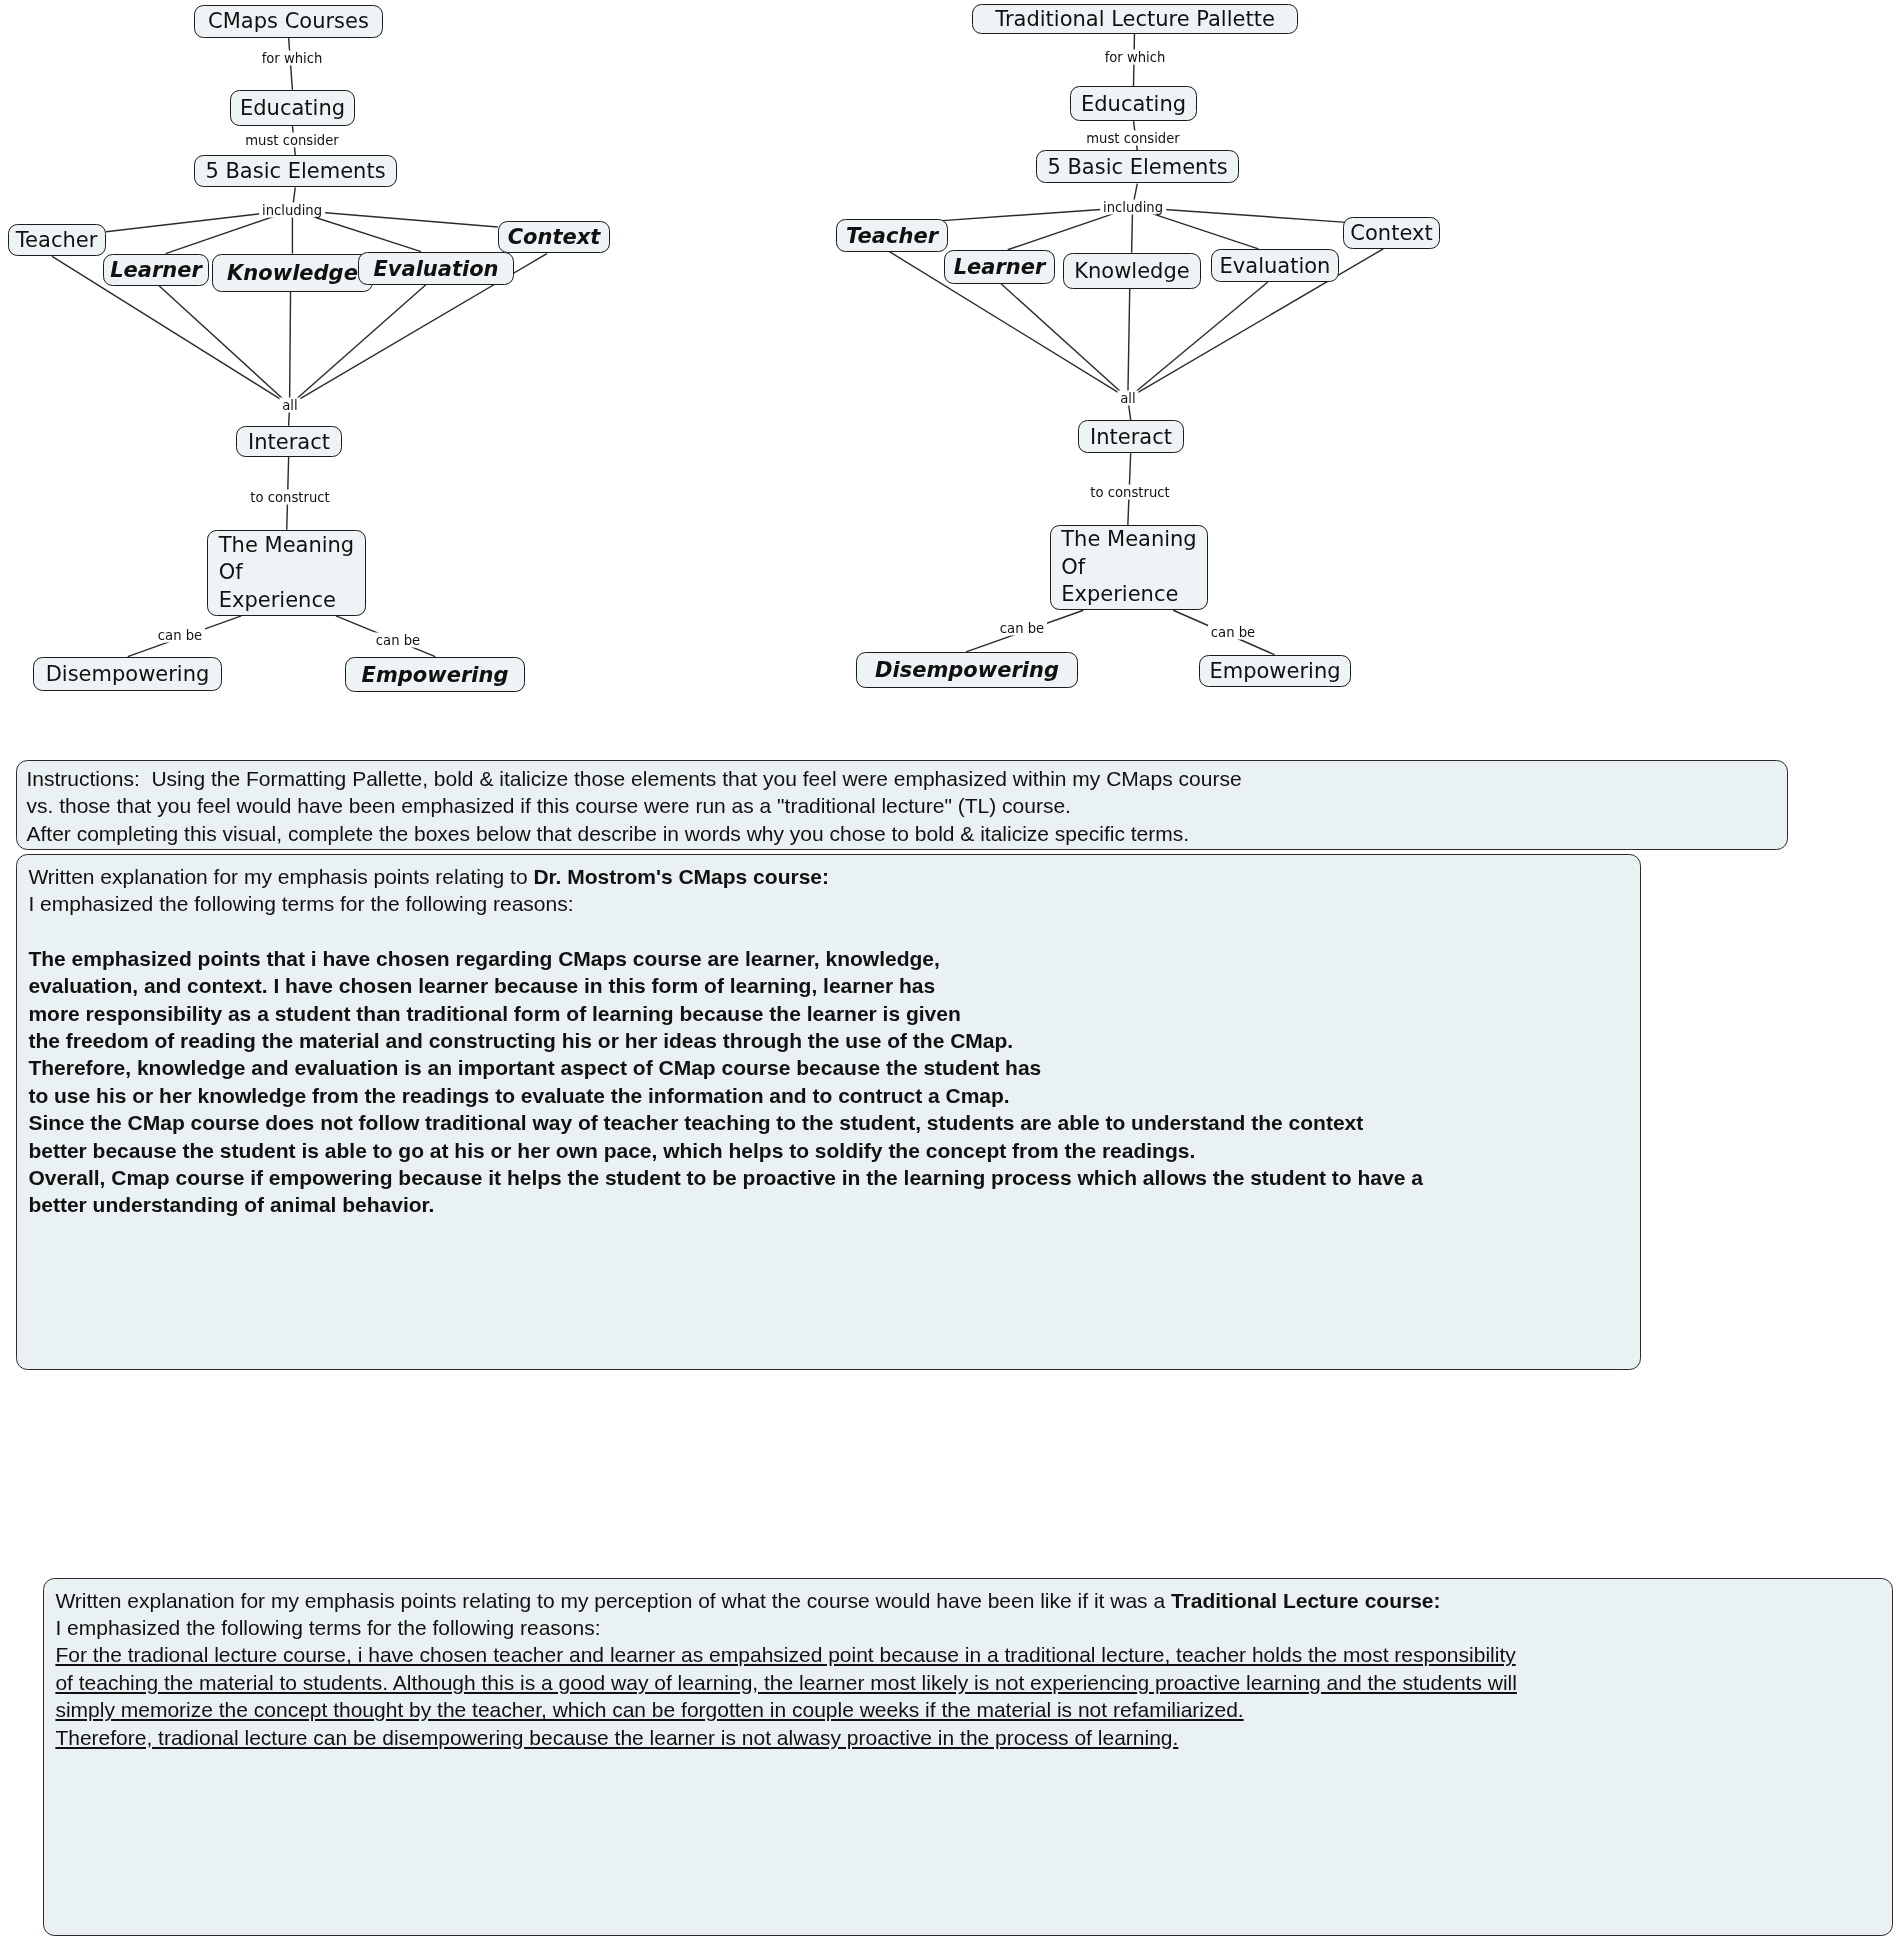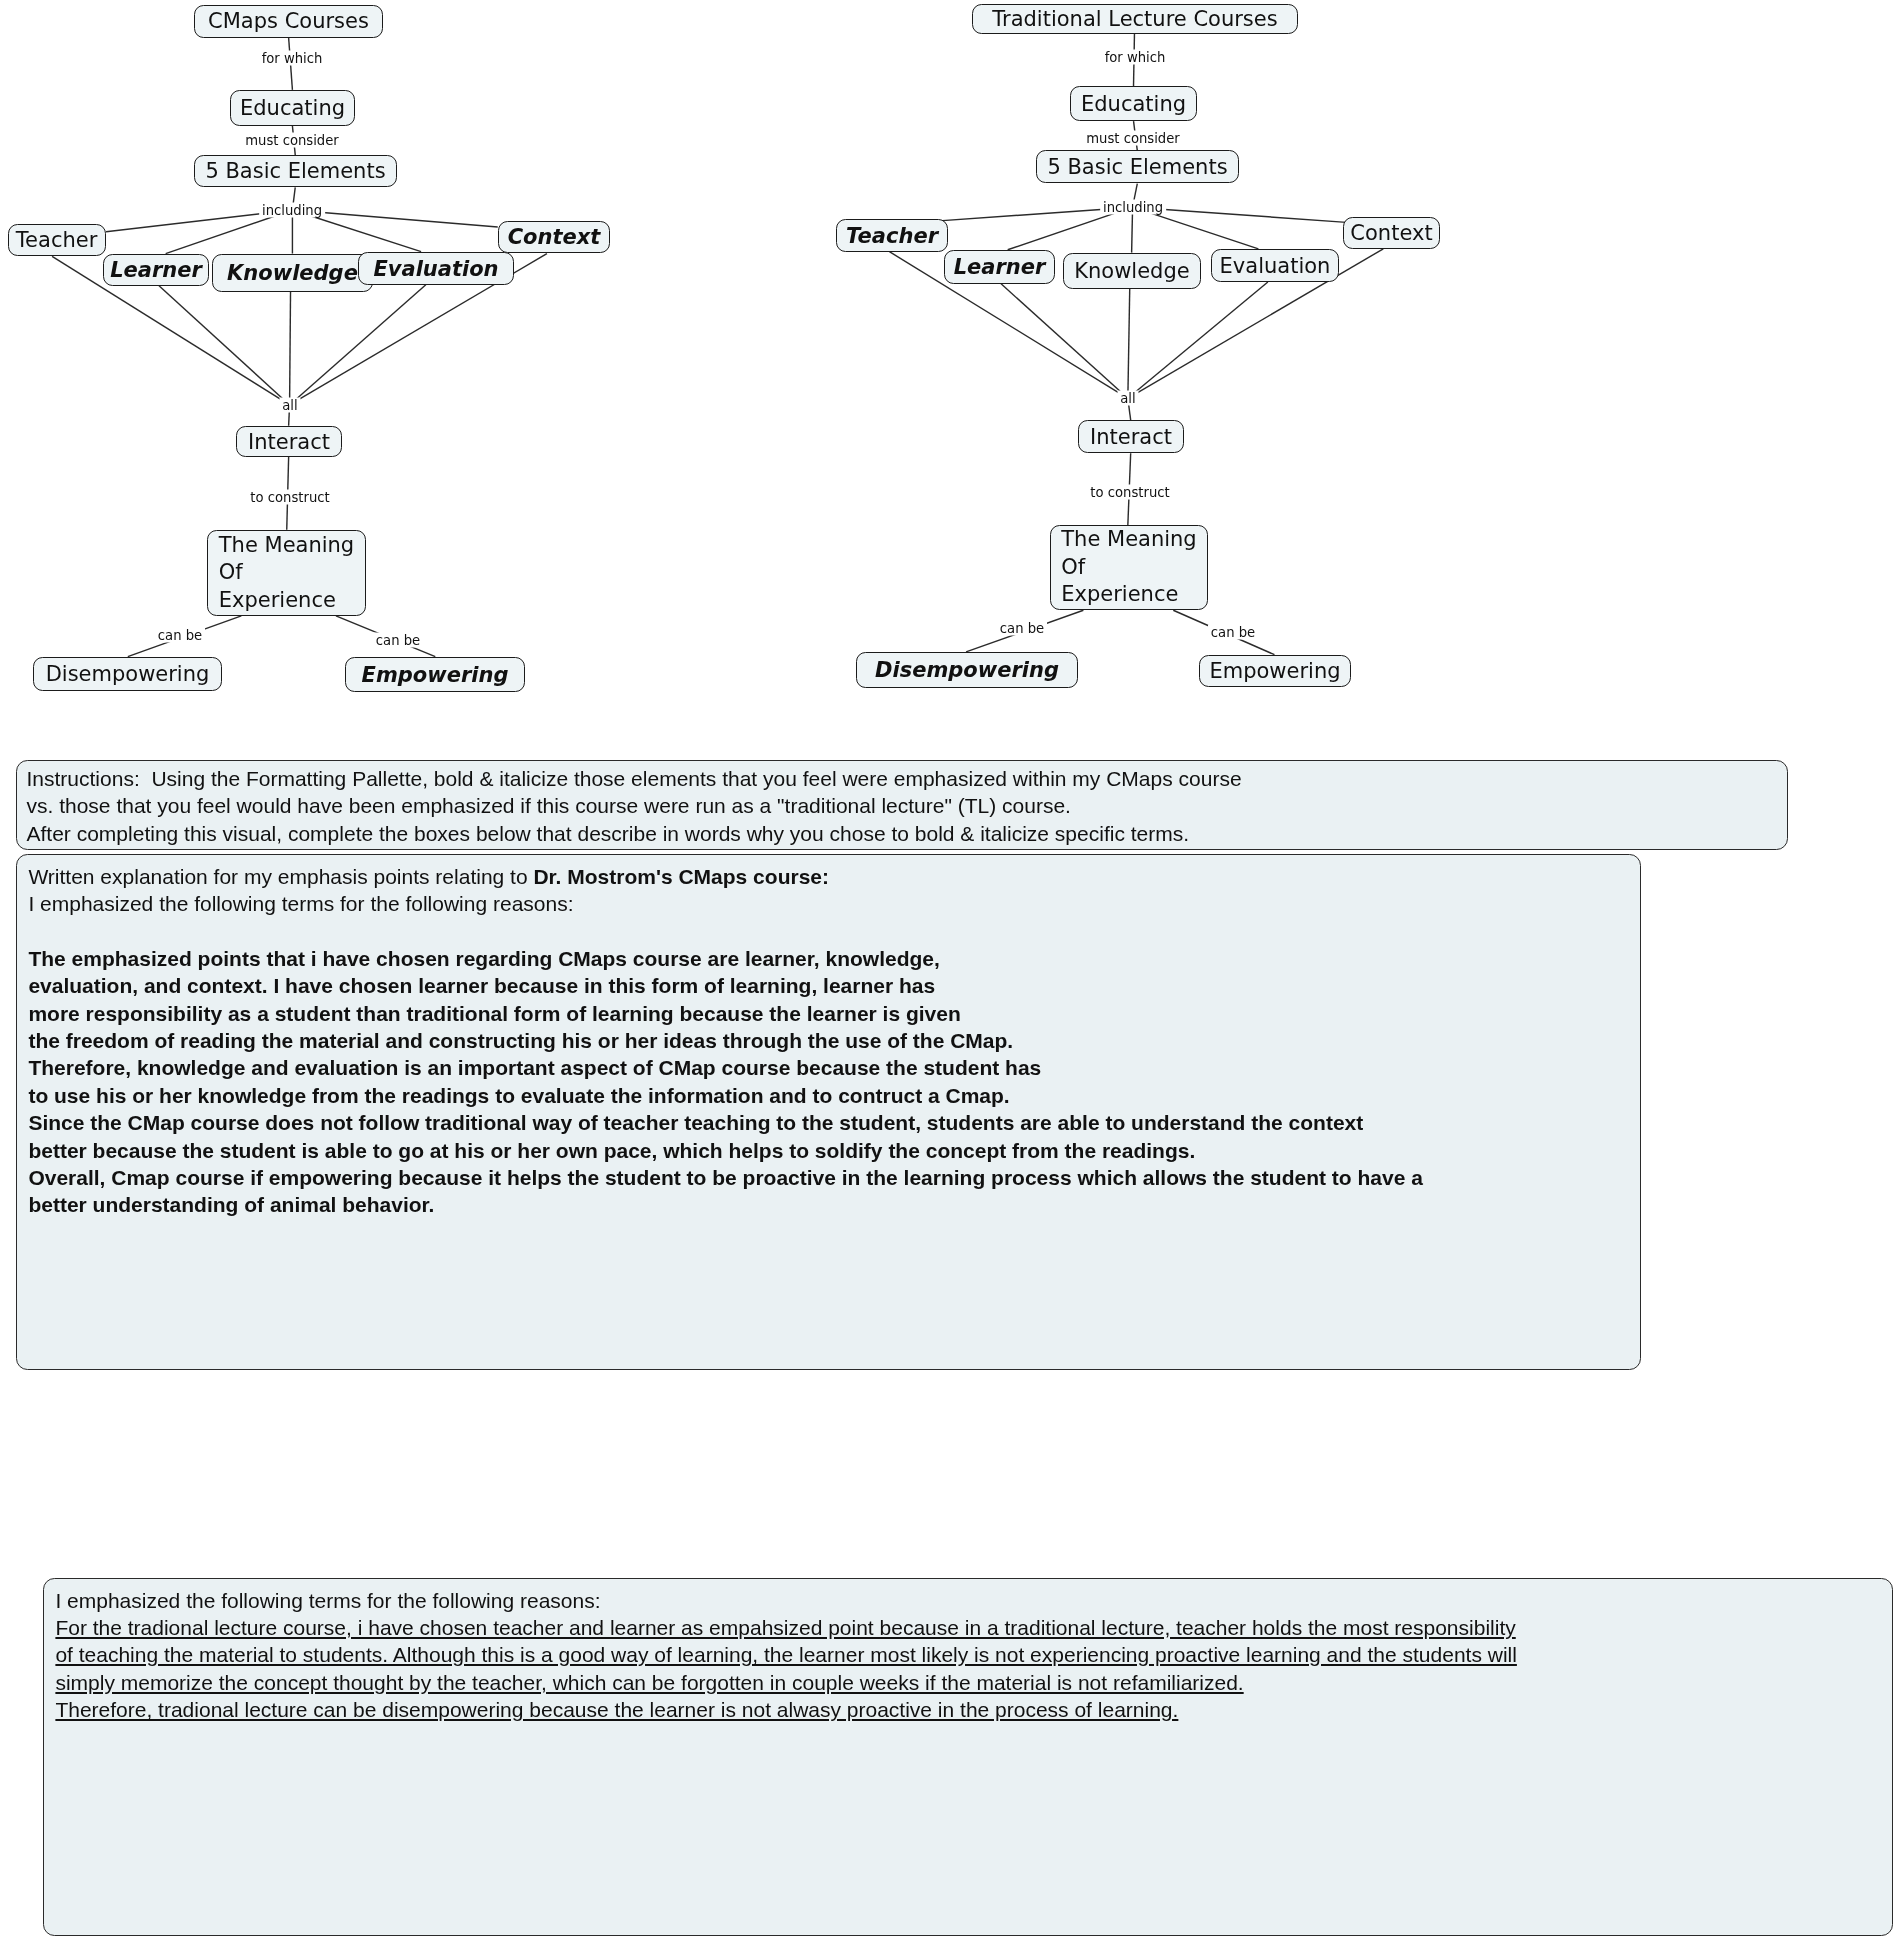--- a/index.html
+++ b/index.html
@@ -82,21 +82,21 @@
   <div class="node em" style="left:345px;top:657px;width:180px;height:35px">Empowering</div>
 
   <span class="lbl" style="left:292px;top:58px">for which</span>
   <span class="lbl" style="left:292px;top:140px">must consider</span>
   <span class="lbl" style="left:292px;top:210px">including</span>
   <span class="lbl" style="left:290px;top:405px">all</span>
   <span class="lbl" style="left:290px;top:497px">to construct</span>
   <span class="lbl" style="left:180px;top:635px">can be</span>
   <span class="lbl" style="left:398px;top:640px">can be</span>
 
-  <div class="node" style="left:972px;top:3.8px;width:326px;height:30px">Traditional Lecture Courses</div>
+  <div class="node" style="left:972px;top:3.8px;width:326px;height:30px">Traditional Lecture Pallette</div>
   <div class="node" style="left:1070px;top:86px;width:127px;height:35px">Educating</div>
   <div class="node" style="left:1036px;top:150px;width:203px;height:33px">5 Basic Elements</div>
   <div class="node em" style="left:836px;top:219px;width:112px;height:33px">Teacher</div>
   <div class="node em" style="left:944px;top:250px;width:111px;height:34px">Learner</div>
   <div class="node" style="left:1063px;top:253px;width:138px;height:36px">Knowledge</div>
   <div class="node" style="left:1211px;top:249px;width:128px;height:33px">Evaluation</div>
   <div class="node" style="left:1343px;top:217px;width:97px;height:32px">Context</div>
   <div class="node" style="left:1078px;top:420px;width:106px;height:33px">Interact</div>
   <div class="node multi" style="left:1050px;top:525px;width:158px;height:85px">The Meaning
 Of
@@ -127,20 +127,21 @@
 the freedom of reading the material and constructing his or her ideas through the use of the CMap.
 Therefore, knowledge and evaluation is an important aspect of CMap course because the student has
 to use his or her knowledge from the readings to evaluate the information and to contruct a Cmap.
 Since the CMap course does not follow traditional way of teacher teaching to the student, students are able to understand the context
 better because the student is able to go at his or her own pace, which helps to soldify the concept from the readings.
 Overall, Cmap course if empowering because it helps the student to be proactive in the learning process which allows the student to have a
 better understanding of animal behavior.</div>
   </div>
 
   <div class="bigbox" style="left:43px;top:1578px;width:1850px;height:358px">
+    <div><span>Written explanation for my emphasis points relating to my perception of what the course would have been like if it was a </span><b>Traditional Lecture course:</b></div>
     <div class="boxtext">I emphasized the following terms for the following reasons:</div>
     <div class="boxtext gap2">For the tradional lecture course, i have chosen teacher and learner as empahsized point because in a traditional lecture, teacher holds the most responsibility
 of teaching the material to students. Although this is a good way of learning, the learner most likely is not experiencing proactive learning and the students will
 simply memorize the concept thought by the teacher, which can be forgotten in couple weeks if the material is not refamiliarized.
 Therefore, tradional lecture can be disempowering because the learner is not alwasy proactive in the process of learning.</div>
   </div>
 
 </div>
 
 

